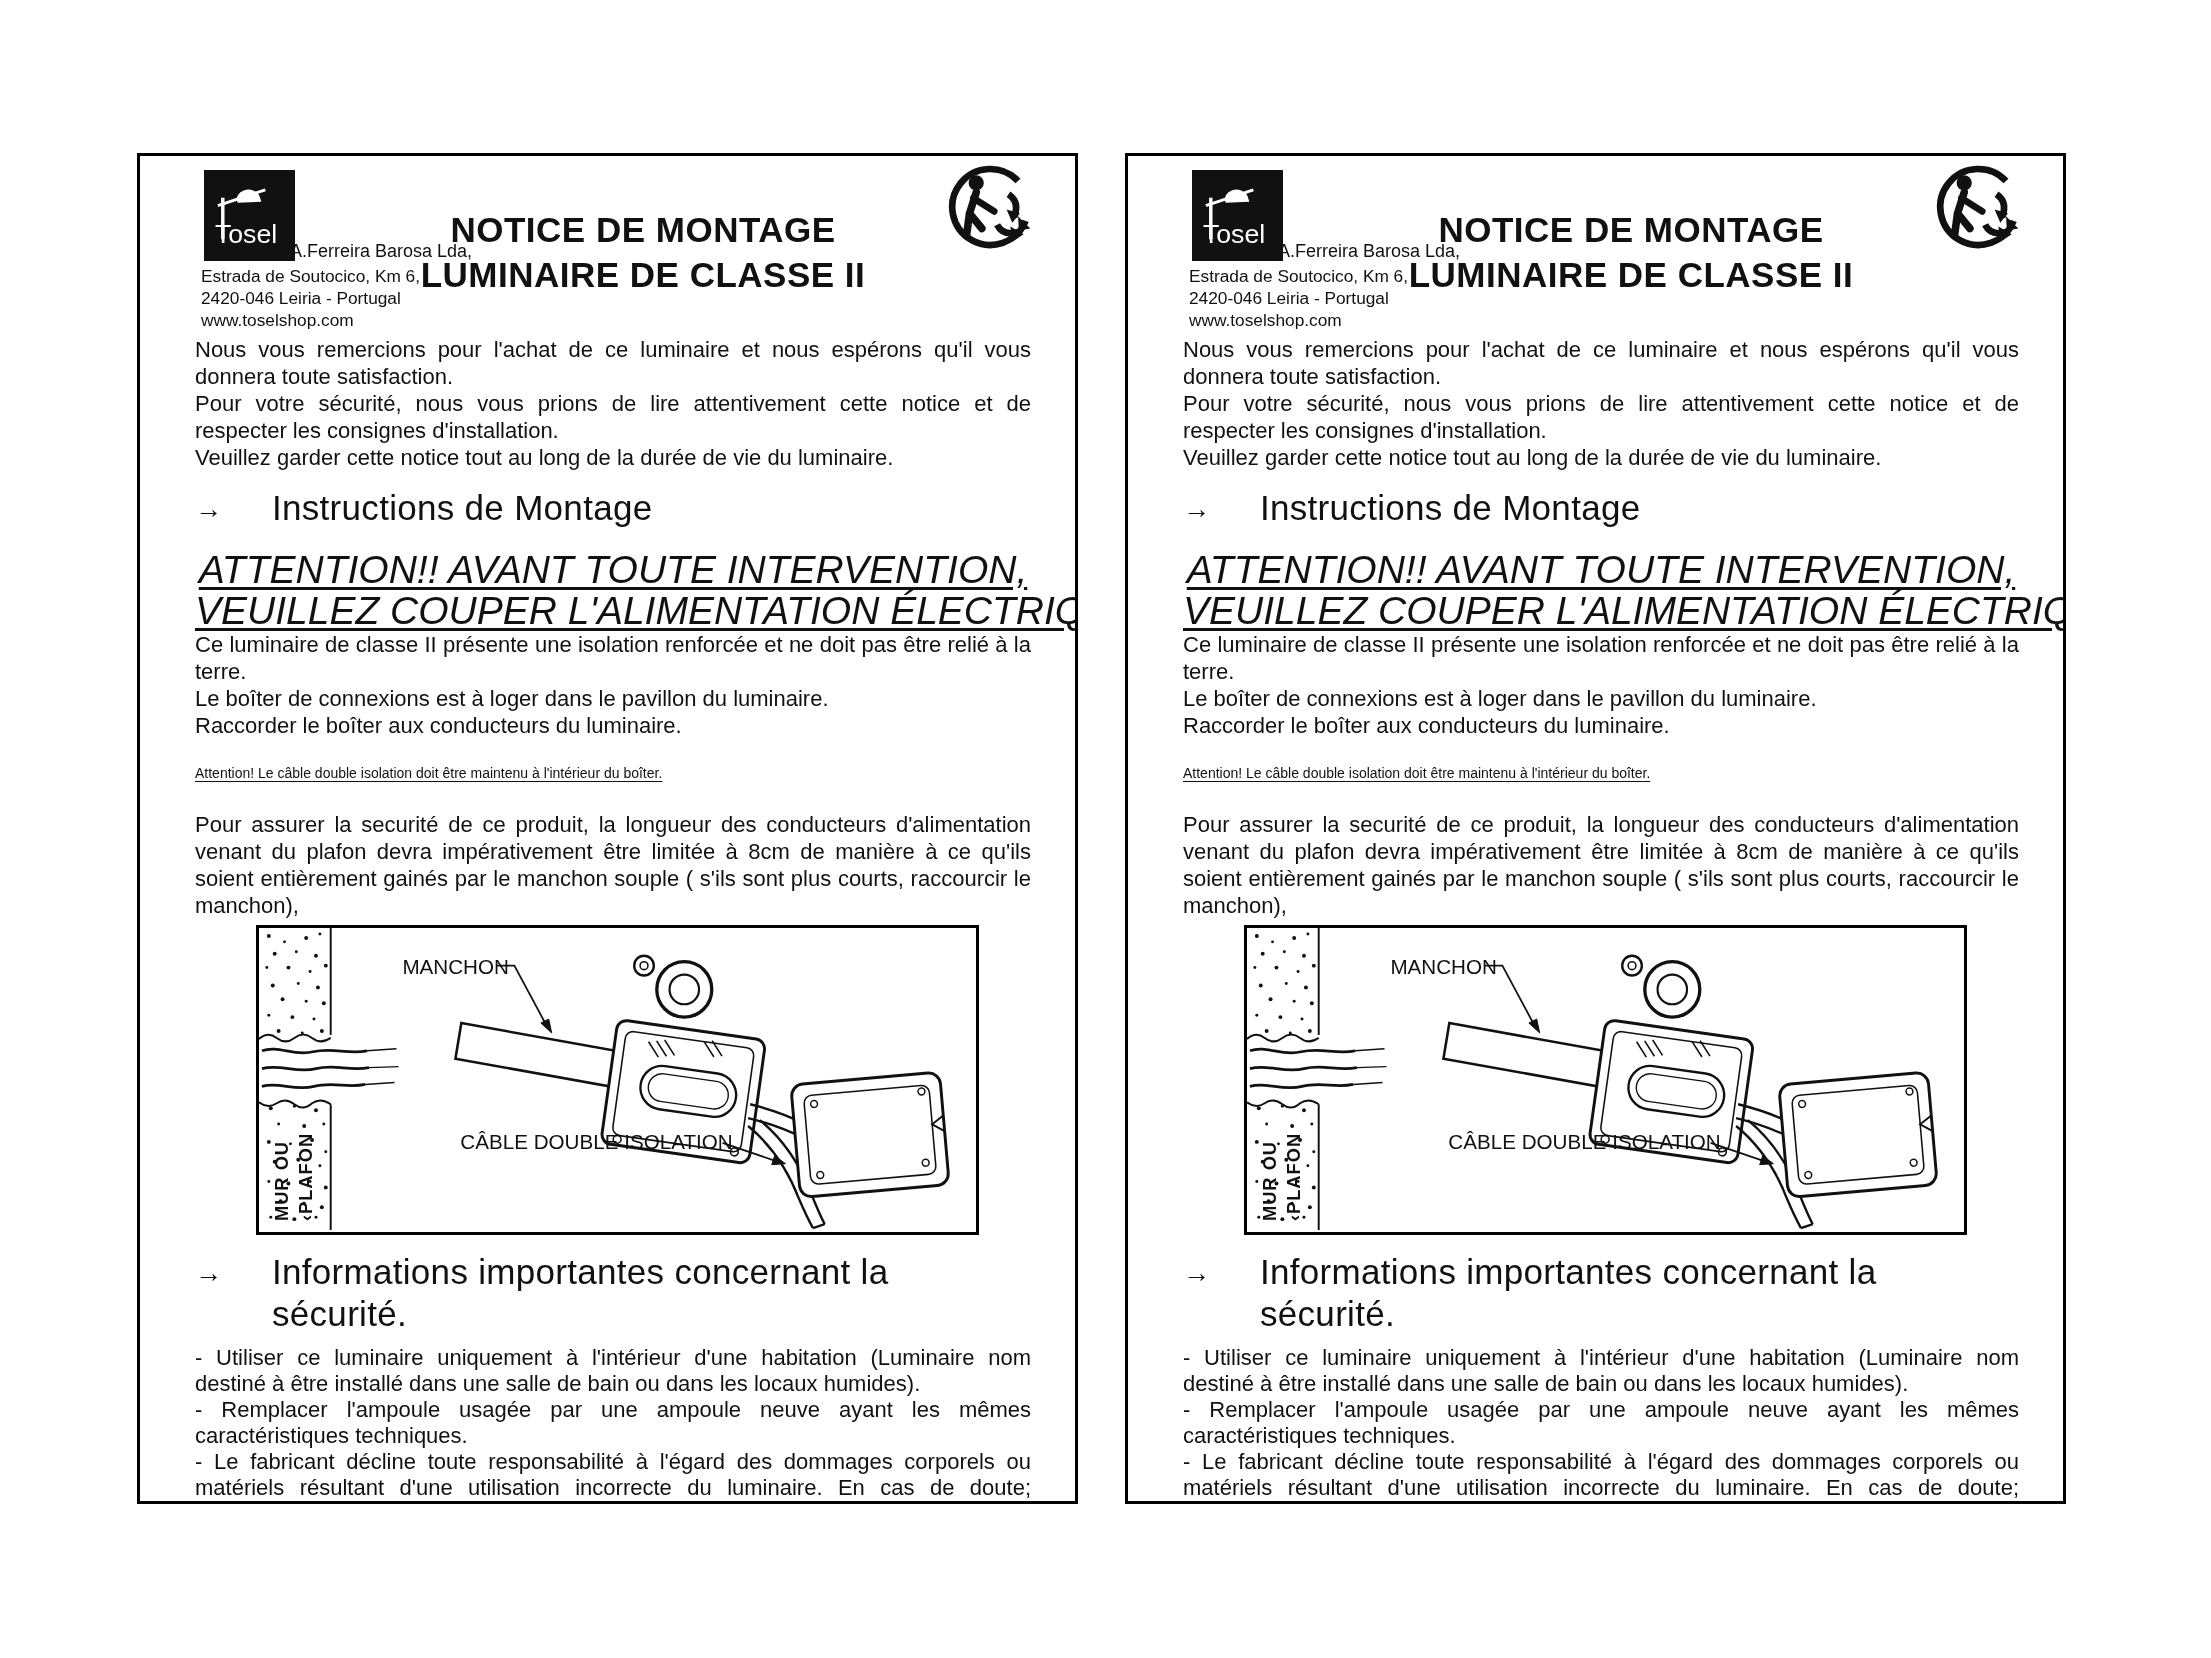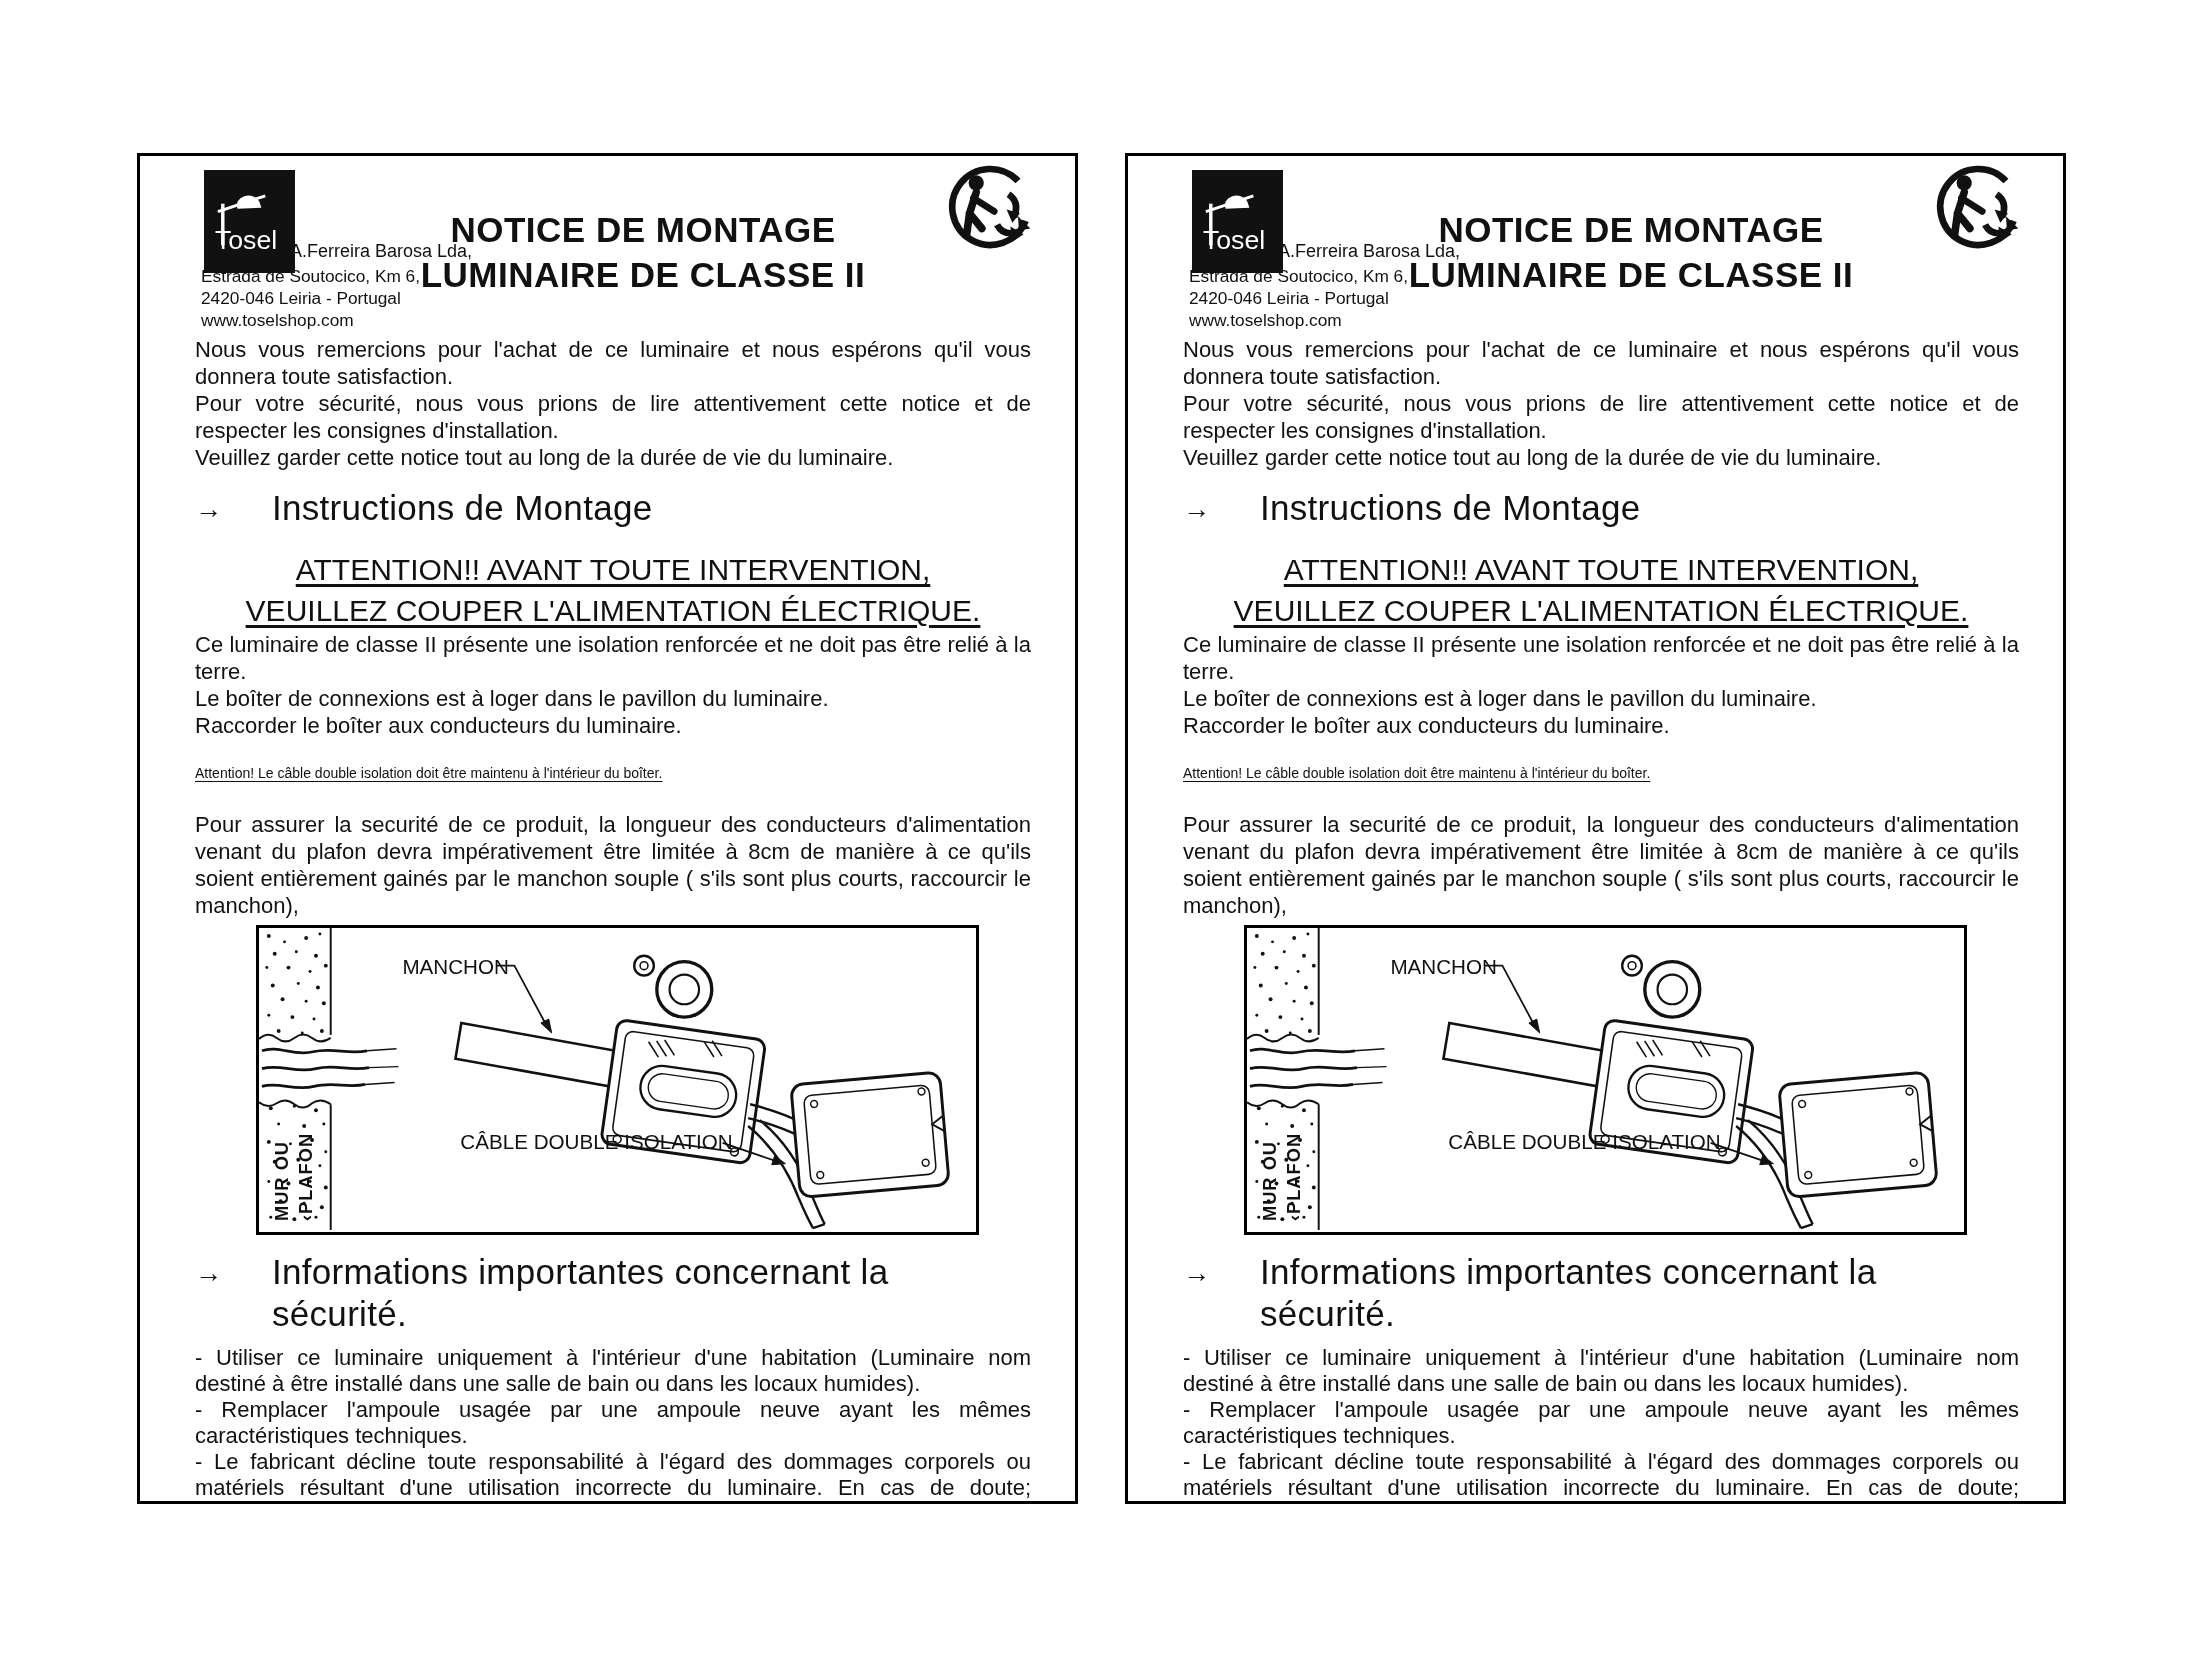--- a/index.html
+++ b/index.html
@@ -12,38 +12,38 @@
     position:absolute;top:153px;width:941px;height:1351px;
     background:#fff;border:3px solid #000;box-sizing:border-box;
     padding:0 44px 0 55px;overflow:hidden;
   }
   .sheet.first{left:137px;}
   .sheet.second{left:1125px;}
 
   
   .head{position:relative;height:170px;}
   .logo{
-    position:absolute;left:9px;top:14px;width:91px;height:103px;background:#111;
+    position:absolute;left:9px;top:14px;width:91px;height:91px;background:#111;
   }
   .logo svg{display:block;width:100%;height:100%;}
   .company{position:absolute;left:95px;top:85px;font-size:18px;white-space:nowrap;}
   .addr{position:absolute;left:6px;top:109px;font-size:17.3px;line-height:22px;white-space:nowrap;}
   .title-wrap{position:absolute;left:119px;right:59px;top:51px;text-align:center;font-weight:bold;}
   .title{font-size:35px;line-height:45px;letter-spacing:0.5px;white-space:nowrap;}
   .triman{position:absolute;right:-6px;top:6px;width:95px;height:95px;}
   .triman svg{display:block;width:100%;height:100%;}
 
   
   .para{font-size:22px;line-height:27px;text-align:justify;margin:0;}
   .intro{margin-top:10px;}
   .h-row{display:flex;align-items:baseline;gap:20px;margin-top:16px;}
   .h-arrow{font-size:27px;font-weight:bold;transform:translateY(-2px);}
   .h-text{font-size:35px;line-height:42px;letter-spacing:0.3px;margin-left:30px;}
   .warning{margin-top:20px;text-align:center;}
-  .warning div{font-size:30px;line-height:41px;text-decoration:underline;text-underline-offset:4px;white-space:nowrap;}
+  .warning div{font-size:39px;line-height:41px;text-decoration:underline;text-underline-offset:4px;white-space:nowrap;font-style:italic;}
   .pgroup{}
   .attention{
     margin-top:20px;font-size:14px;line-height:28px;
     text-decoration:underline;text-underline-offset:3px;white-space:nowrap;
   }
   .p7{margin-top:24px;}
 
   
   .figure{
     margin:6px 0 0 61px;width:723px;height:310px;border:3px solid #000;

